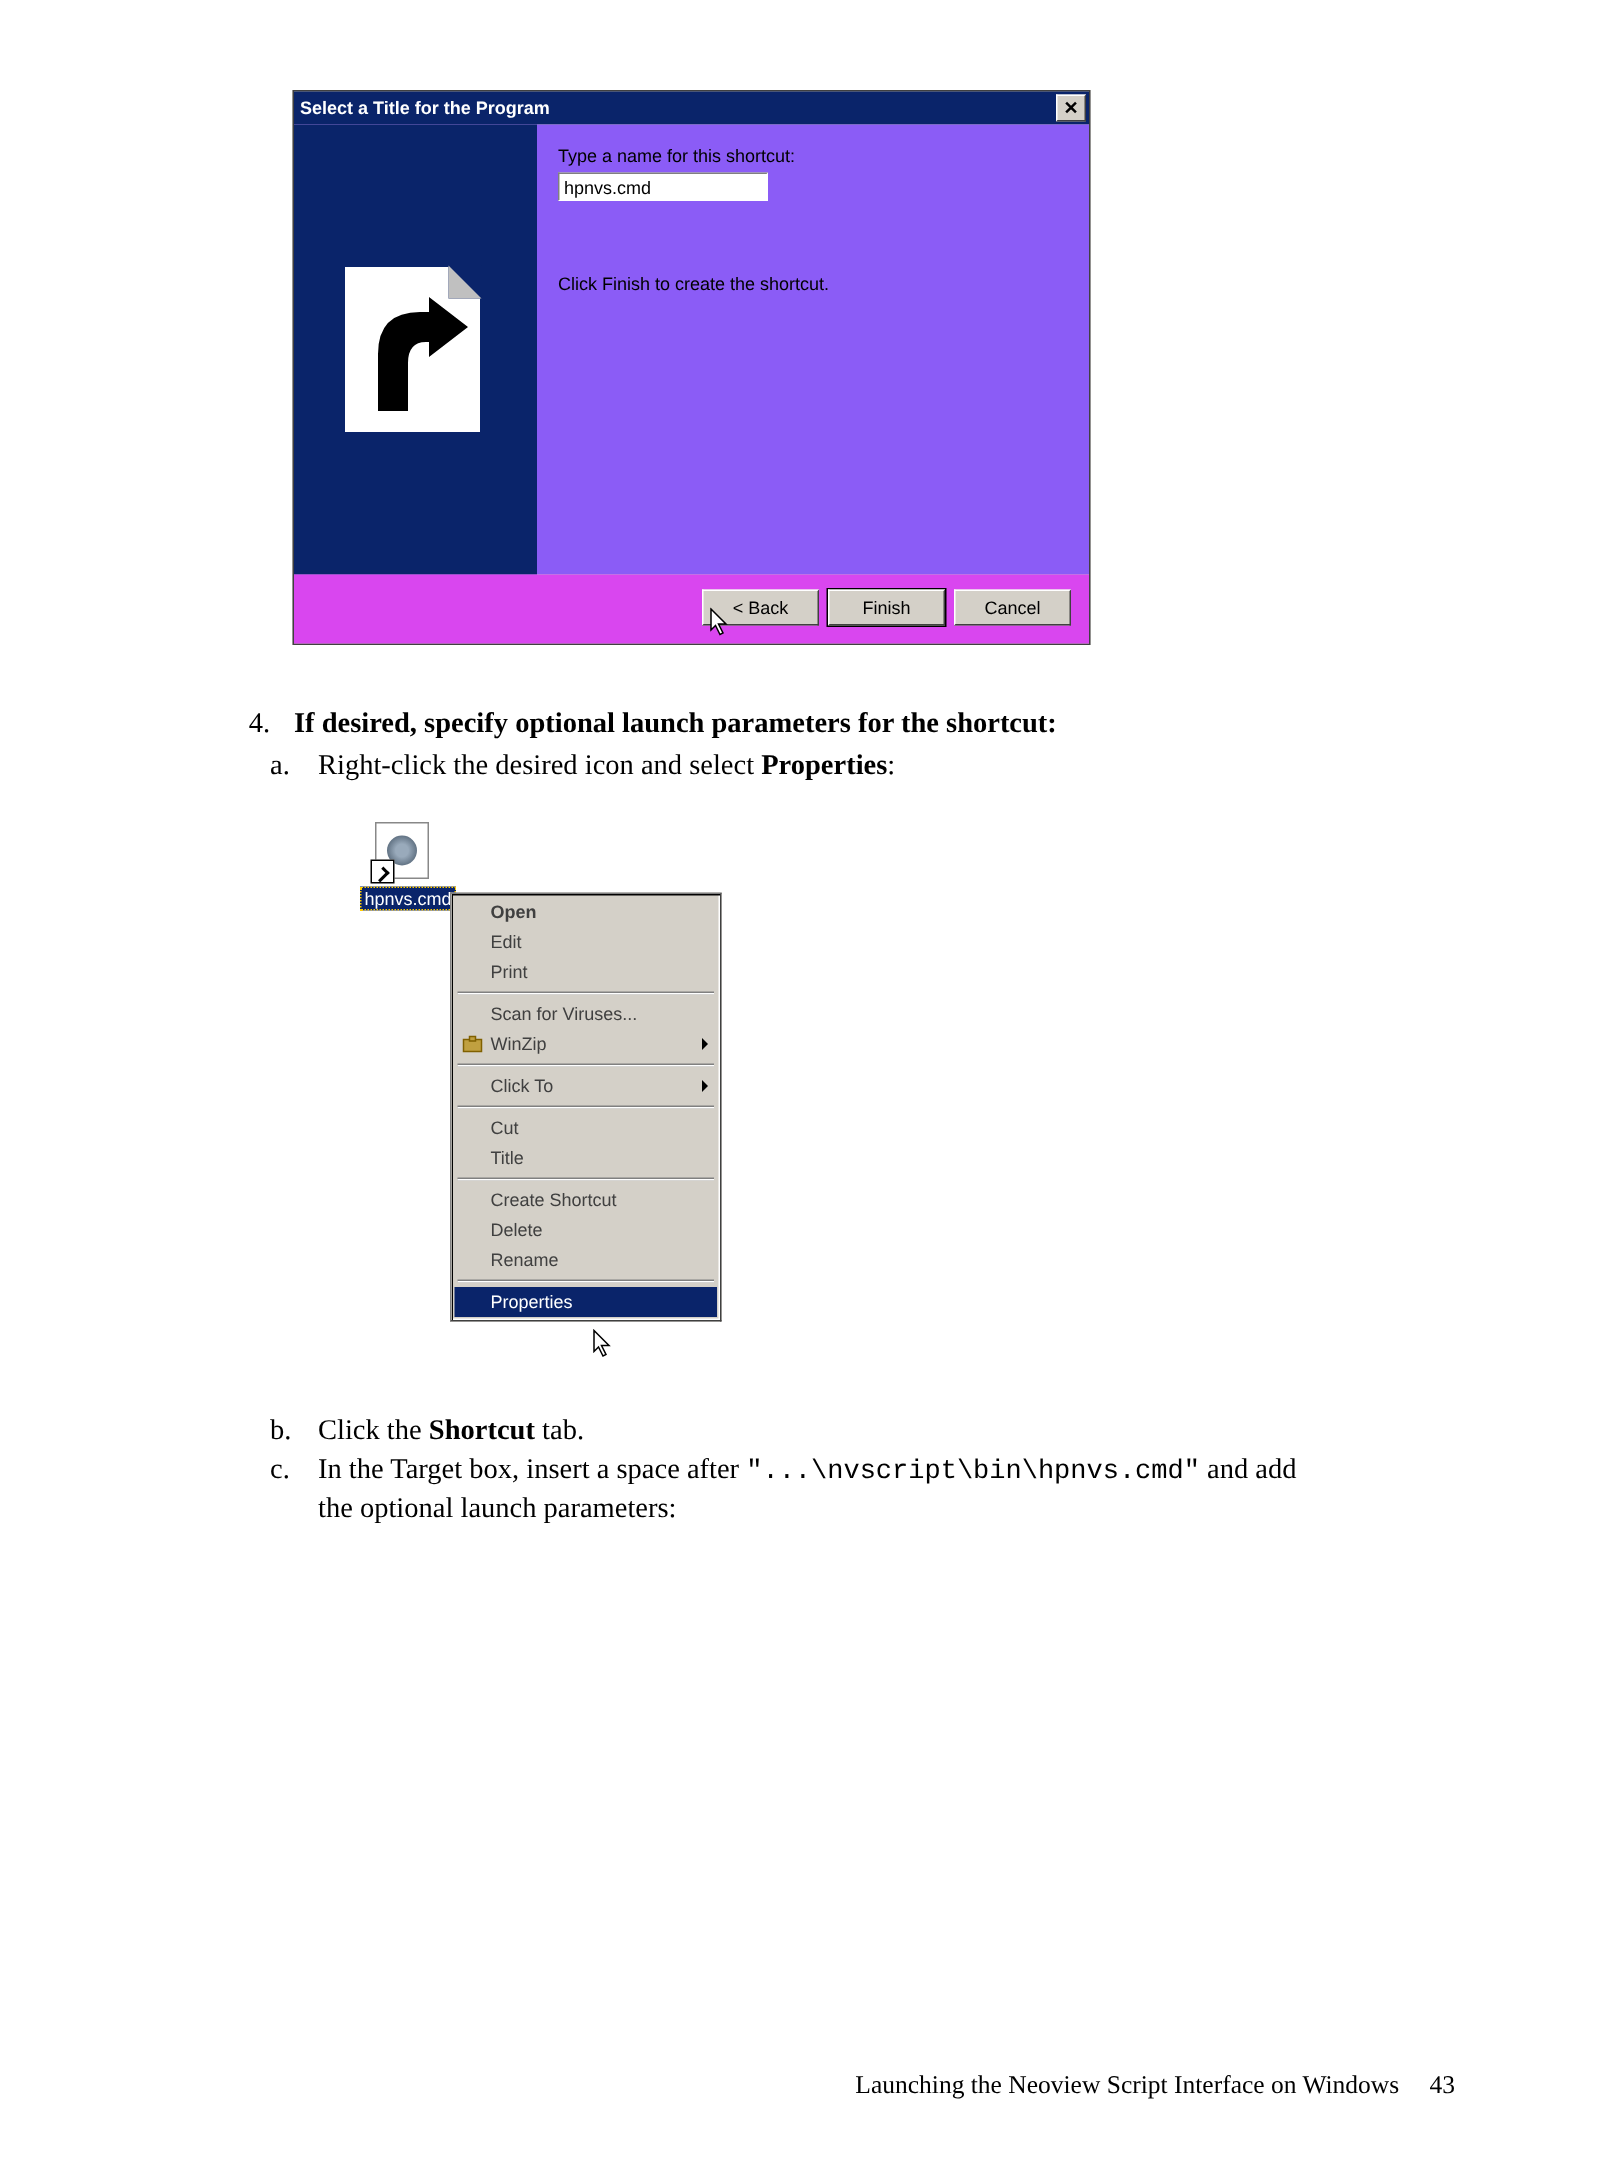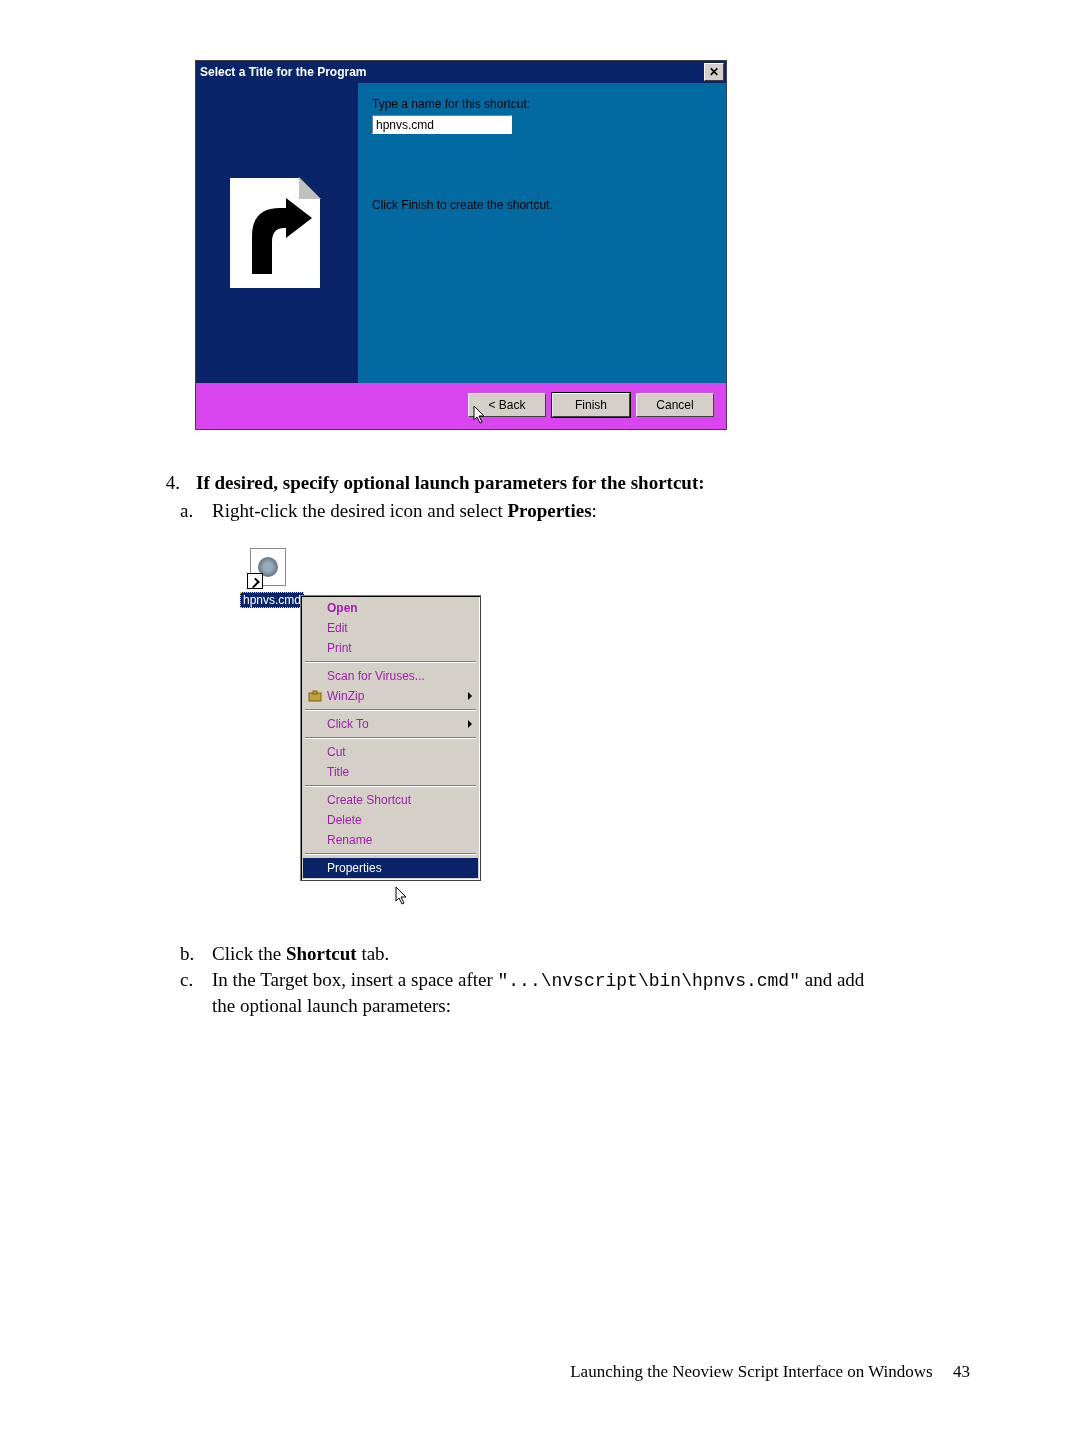--- a/index.html
+++ b/index.html
@@ -2,31 +2,31 @@
 <html><head>
 <meta charset="utf-8">
 <style>
   html,body{margin:0;padding:0;background:#fff;font-family:"Times New Roman",serif;color:#000;}
   .page{width:1080px;height:1438px;position:relative;box-sizing:border-box;padding:60px 110px 0 110px;}
   .dialog-wrap{margin-left:85px;margin-bottom:40px;}
   .dialog{width:530px;background:#d4d0c8;border:1px solid #404040;position:relative;}
   .titlebar{height:22px;background:#0a246a;display:flex;align-items:center;padding:0 2px 0 4px;}
   .titlebar-text{color:#fff;font-family:Tahoma,Arial,sans-serif;font-size:12px;font-weight:bold;flex:1;}
   .closebtn{width:18px;height:16px;background:#d4d0c8;border:1px solid #fff;border-right-color:#404040;border-bottom-color:#404040;display:flex;align-items:center;justify-content:center;font-family:Arial;font-size:11px;font-weight:bold;color:#000;cursor:default;}
-  .dialog-body{display:flex;padding:0;background:#0369a1;}
+  .dialog-body{display:flex;padding:0;background:#8b5cf6;}
   .sidepanel{width:162px;height:300px;background:#0a246a;display:flex;align-items:flex-start;justify-content:center;}
   .sidepanel .bigicon{width:110px;height:120px;margin-top:95px;position:relative;}
   .bigicon .sheet{position:absolute;left:8px;top:0;width:90px;height:110px;background:#fff;border-top-right-radius:0;}
   .bigicon .sheet::after{content:"";position:absolute;right:-1px;top:-1px;width:0;height:0;border-top:22px solid #0a246a;border-left:22px solid #c0c0c0;}
   .bigicon .arrow{position:absolute;left:20px;top:18px;}
   .bigicon .arrow svg{display:block;}
   .mainpanel{flex:1;padding:14px 14px 10px 14px;font-family:Tahoma,Arial,sans-serif;font-size:12px;color:#000;}
   .mainpanel .label{margin-bottom:4px;}
   .mainpanel input[type=text]{width:140px;height:19px;border:1px solid #808080;border-right-color:#fff;border-bottom-color:#fff;background:#fff;font-family:Tahoma,Arial,sans-serif;font-size:12px;padding:1px 3px;box-sizing:border-box;}
-  .mainpanel .instr{margin-top:64px;}
+  .mainpanel .instr{margin-top:48px;}
   .dialog-footer{display:flex;justify-content:flex-end;gap:6px;padding:10px 12px 12px 12px;background:#d946ef;}
   .dialog-footer button{width:78px;height:24px;font-family:Tahoma,Arial,sans-serif;font-size:12px;background:#d4d0c8;border:1px solid #404040;border-top-color:#fff;border-left-color:#fff;position:relative;cursor:default;}
   .dialog-footer button.def{box-shadow:0 0 0 1px #000;}
   .cursor-default{position:absolute;pointer-events:none;}
   .cursor-default svg{display:block;}
   
   .steps{font-size:19px;line-height:1.35;color:#000;margin-left:30px;}
   .step-row{display:flex;margin-bottom:2px;}
   .step-num{width:40px;text-align:right;padding-right:16px;}
   .step-body{flex:1;font-weight:bold;}
@@ -37,28 +37,28 @@
   .figure2{margin:25px 0 28px 130px;position:relative;width:240px;height:365px;}
   .shortcut-icon{position:absolute;left:0;top:0;width:55px;text-align:center;}
   .shortcut-icon .iconbox{width:40px;height:40px;margin:0 auto 2px auto;position:relative;}
   .shortcut-icon .iconbox .sheet2{position:absolute;left:2px;top:0;width:34px;height:36px;background:#fff;border:1px solid #888;}
   .shortcut-icon .iconbox .gear{position:absolute;left:10px;top:9px;width:20px;height:20px;border-radius:50%;background:radial-gradient(#9ab 30%,#567 80%);}
   .shortcut-icon .iconbox .overlay{position:absolute;left:-1px;bottom:-1px;width:14px;height:14px;background:#fff;border:1px solid #000;}
   .shortcut-icon .iconbox .overlay::after{content:"";position:absolute;left:2px;top:6px;width:7px;height:4px;border-left:2px solid #000;border-bottom:2px solid #000;transform:rotate(-45deg) scaleX(-1);}
   .shortcut-icon .iconlabel{display:inline-block;background:#0a246a;color:#fff;font-family:Tahoma,Arial,sans-serif;font-size:12px;padding:0 2px;border:1px dotted #ffcc00;}
   .ctxmenu{position:absolute;left:60px;top:47px;width:175px;background:#d4d0c8;border:1px solid #808080;border-right:1px solid #404040;border-bottom:1px solid #404040;box-shadow:1px 1px 0 #000 inset, -1px -1px 0 #fff inset;padding:2px;}
   .ctxmenu .sep{height:1px;margin:3px 2px;background:#808080;border-bottom:1px solid #fff;}
-  .ctxmenu .mi{font-family:Tahoma,Arial,sans-serif;font-size:12px;padding:3px 18px 3px 24px;position:relative;color:#a21caf;}
+  .ctxmenu .mi{font-family:Tahoma,Arial,sans-serif;font-size:12px;padding:3px 18px 3px 24px;position:relative;color:#404040;}
   .ctxmenu .mi.bold{font-weight:bold;}
   .ctxmenu .mi.selected{background:#0a246a;color:#fff;}
   .ctxmenu .mi .arrowright{position:absolute;right:6px;top:50%;transform:translateY(-50%);width:0;height:0;border-top:4px solid transparent;border-bottom:4px solid transparent;border-left:4px solid #000;}
   .ctxmenu .mi .miicon{position:absolute;left:4px;top:2px;width:16px;height:16px;}
   .ctxmenu .mi .miicon svg{display:block;}
   .monotext{font-family:"Courier New",monospace;font-size:18px;}
-  .footer-line{position:absolute;bottom:56px;right:110px;font-size:17px;color:#000;}
+  .footer-line{position:absolute;bottom:38px;right:110px;font-size:17px;color:#000;}
   .footer-line .pgnum{margin-left:16px;}
 </style>
 </head>
 <body>
 
 <div class="page">
 
   <div class="dialog-wrap">
     <div class="dialog">
       <div class="titlebar">

